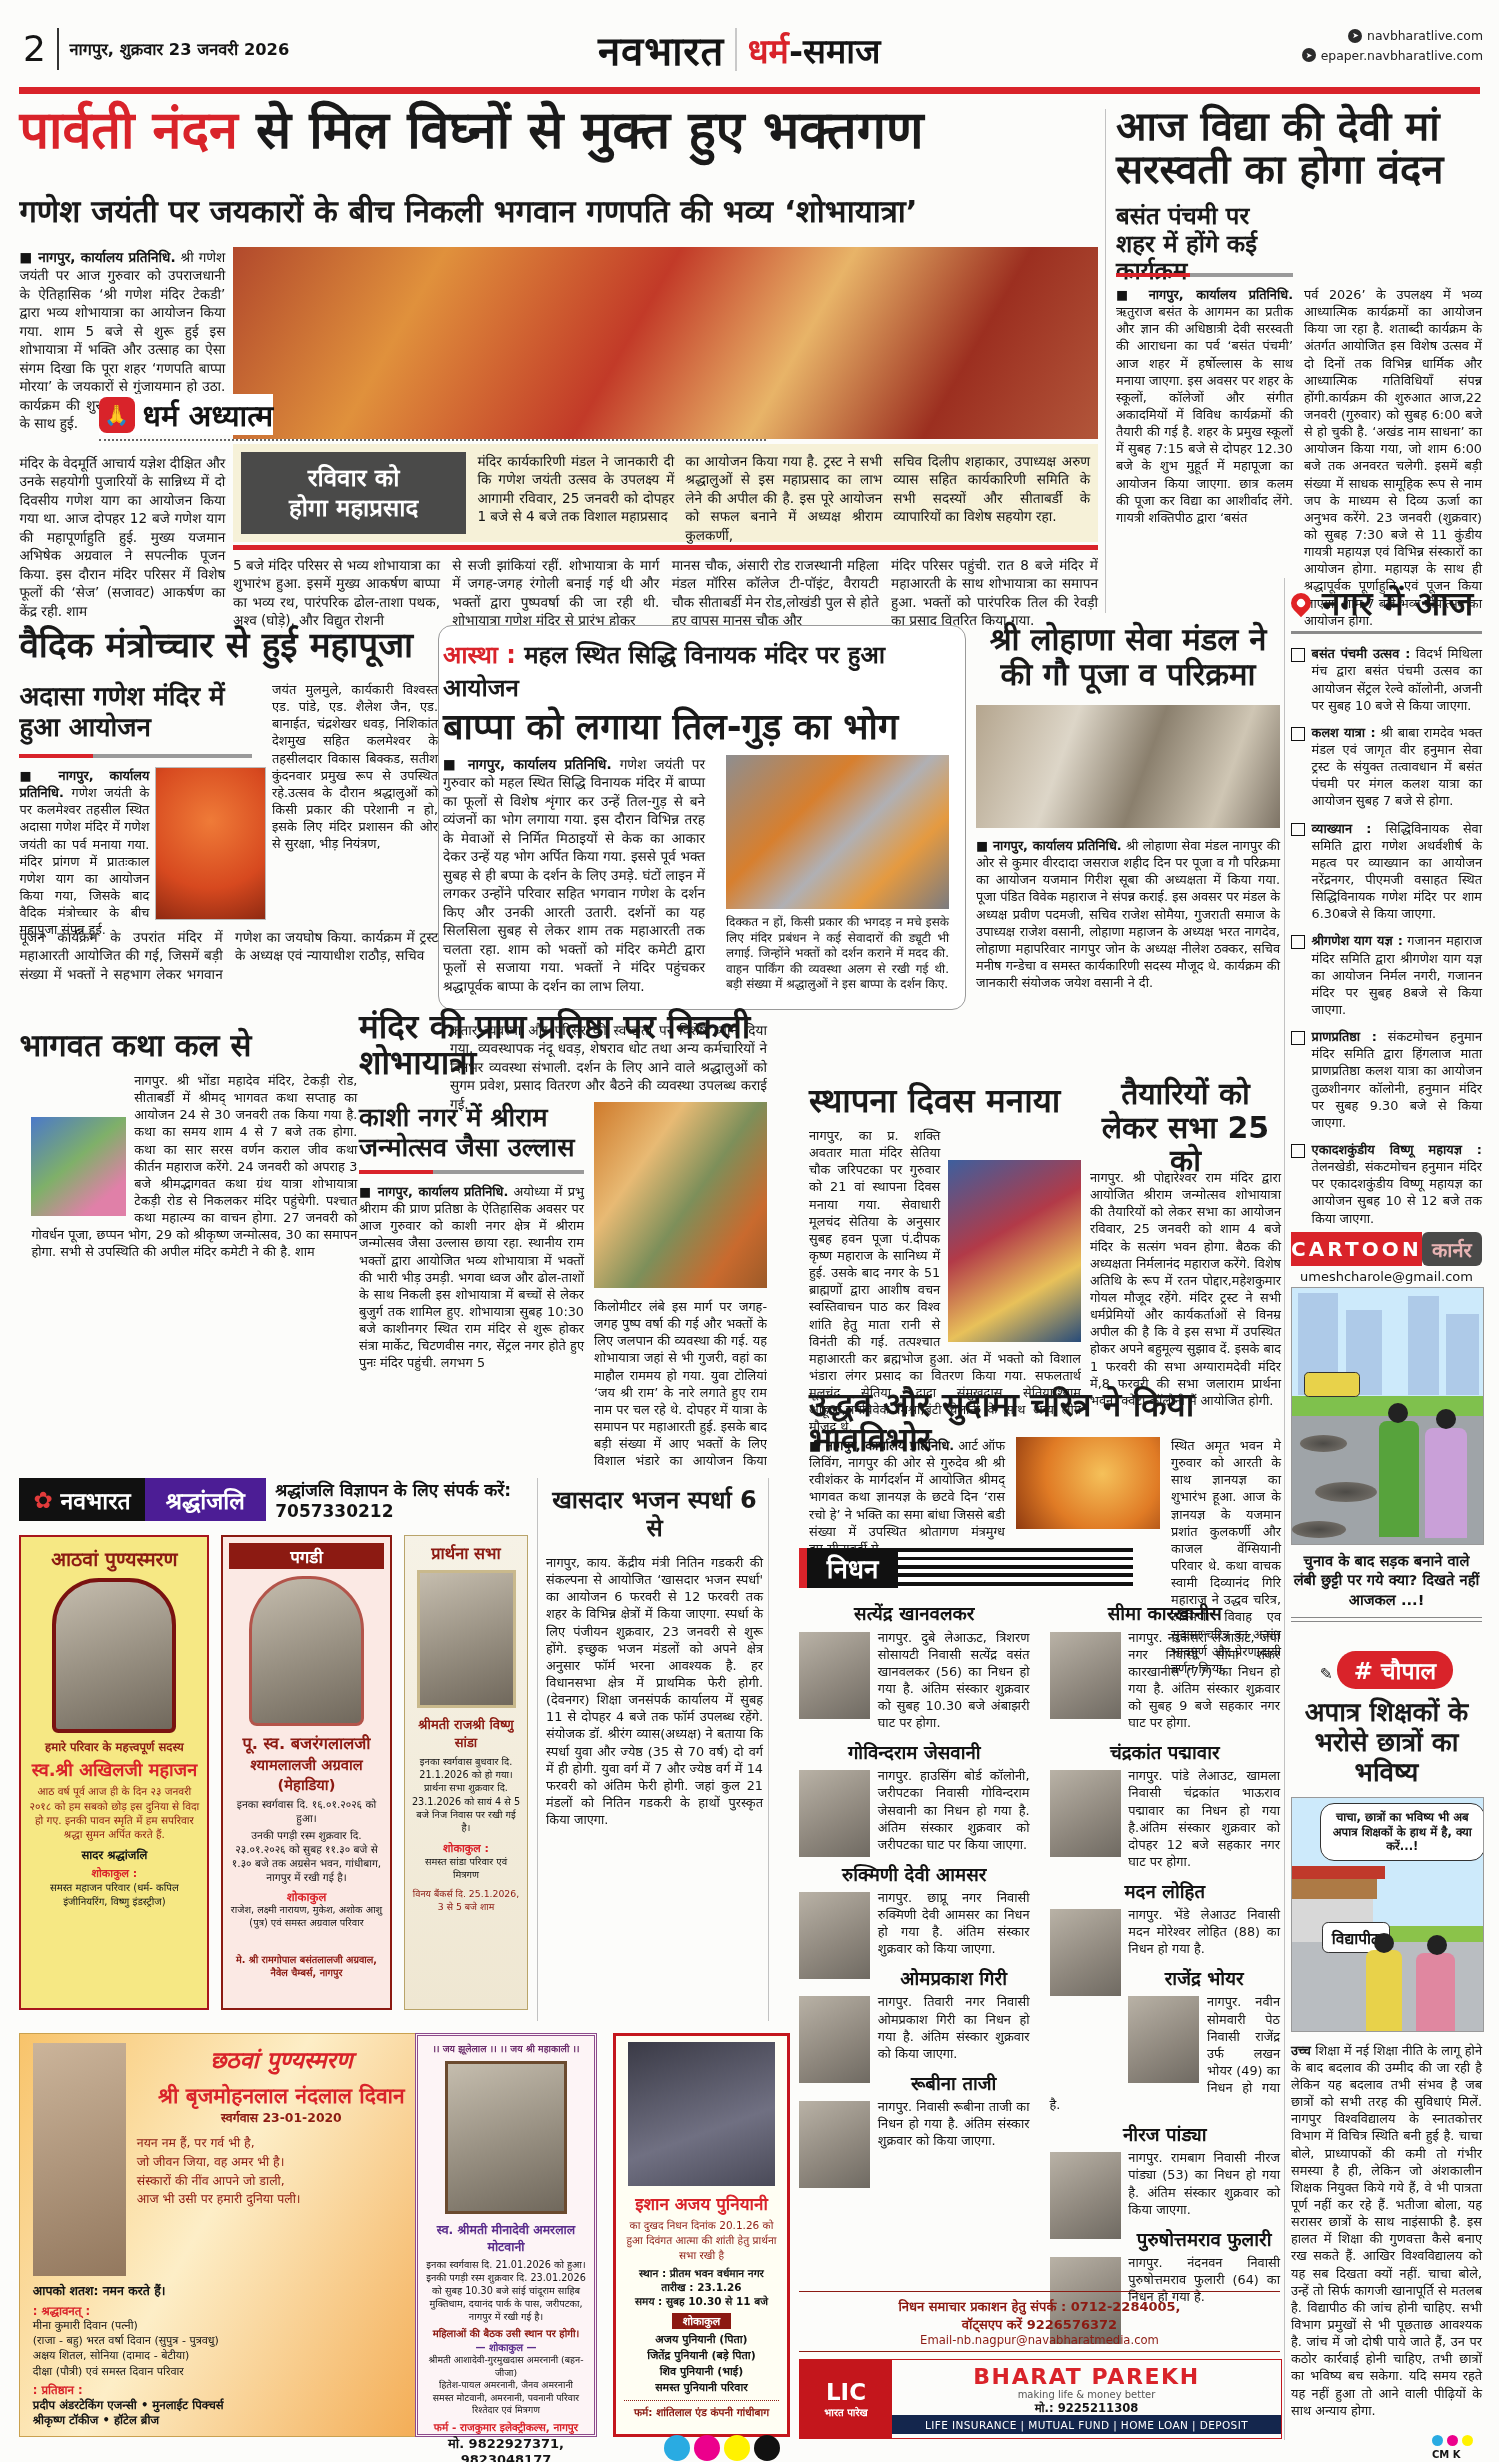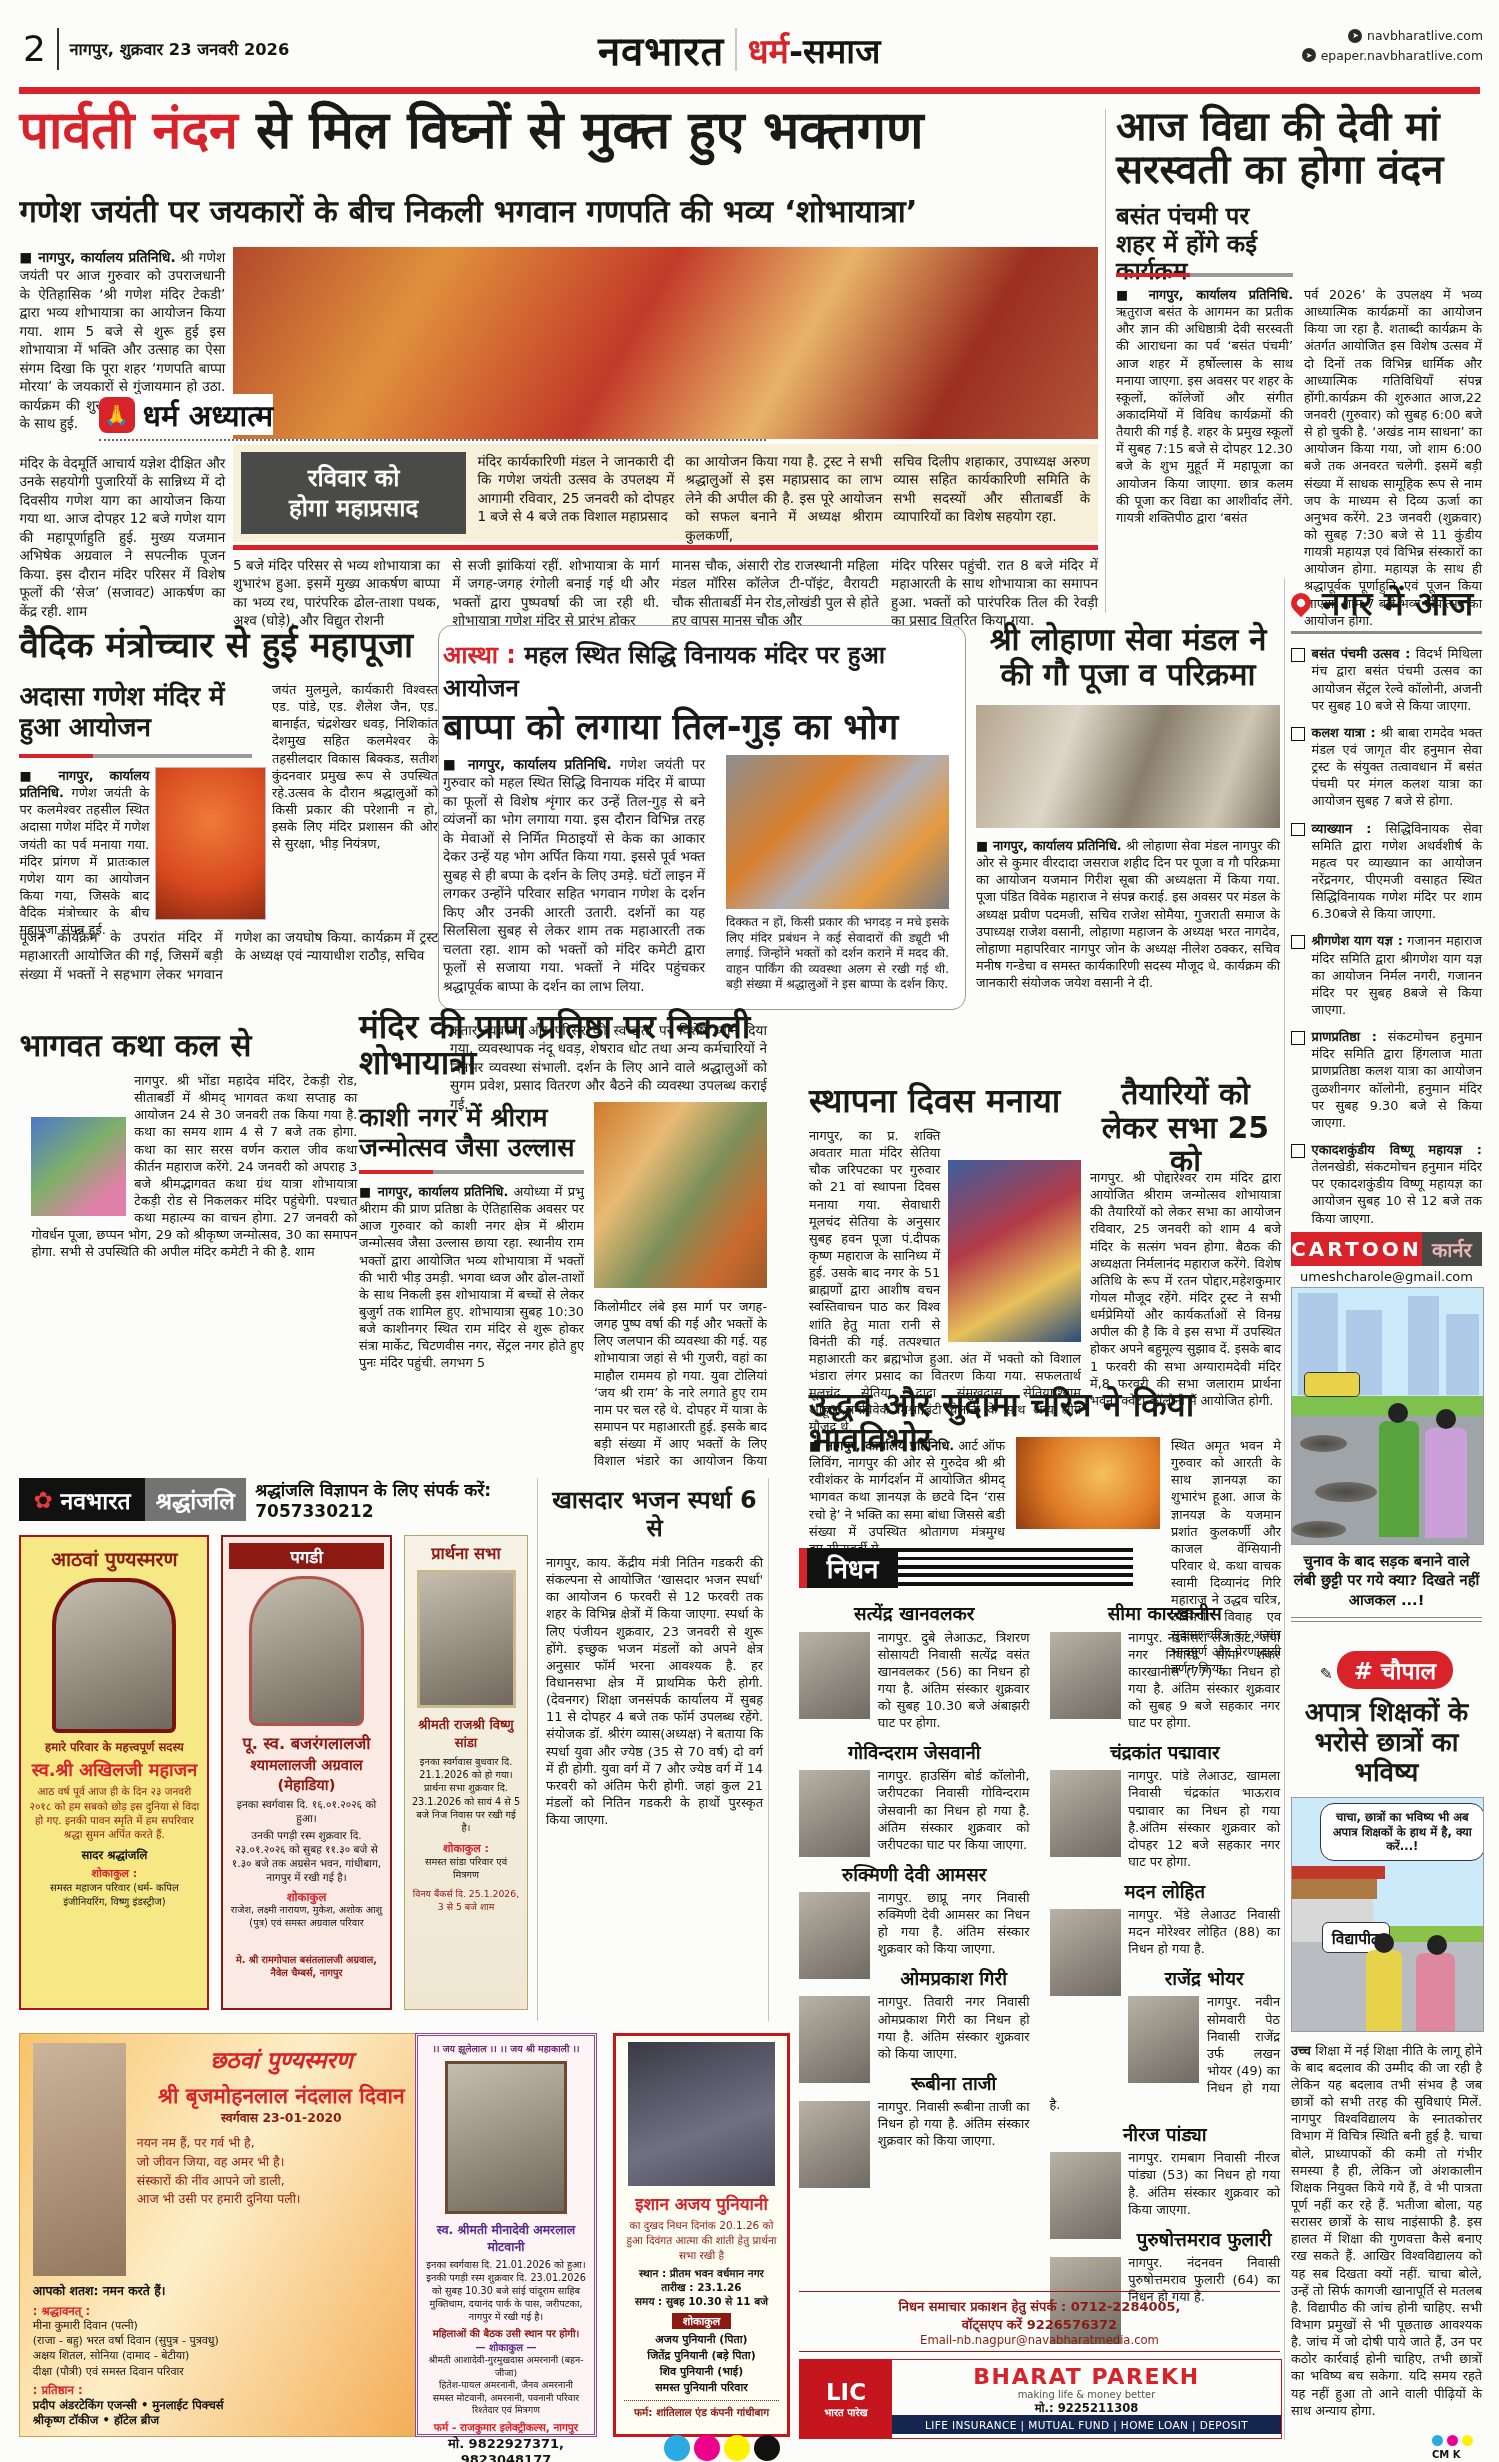--- a/index.html
+++ b/index.html
@@ -244,21 +244,21 @@
   <div class="vr" style="left:537px;top:1478px;height:543px;"></div>
   <div class="vr" style="left:768px;top:1478px;height:543px;"></div>
   <div class="abs hl center" style="left:546px;top:1487px;width:217px;font-size:24px;line-height:1.15;">खासदार भजन स्पर्धा 6 से</div>
   <div class="abs bts j" style="left:546px;top:1554px;width:217px;">नागपुर, काय. केंद्रीय मंत्री नितिन गडकरी की संकल्पना से आयोजित ‘खासदार भजन स्पर्धा' का आयोजन 6 फरवरी से 12 फरवरी तक शहर के विभिन्न क्षेत्रों में किया जाएगा. स्पर्धा के लिए पंजीयन शुक्रवार, 23 जनवरी से शुरू होंगे. इच्छुक भजन मंडलों को अपने क्षेत्र अनुसार फॉर्म भरना आवश्यक है. हर विधानसभा क्षेत्र में प्राथमिक फेरी होगी. (देवनगर) शिक्षा जनसंपर्क कार्यालय में सुबह 11 से दोपहर 4 बजे तक फॉर्म उपलब्ध रहेंगे. संयोजक डॉ. श्रीरंग व्यास(अध्यक्ष) ने बताया कि स्पर्धा युवा और ज्येष्ठ (35 से 70 वर्ष) दो वर्ग में ही होगी. युवा वर्ग में 7 और ज्येष्ठ वर्ग में 14 फरवरी को अंतिम फेरी होगी. जहां कुल 21 मंडलों को नितिन गडकरी के हाथों पुरस्कृत किया जाएगा.</div>
 
   <div class="abs" style="left:19.4px;top:1478px;width:508px;height:43px;display:flex;align-items:stretch;">
     <div style="background:#111;color:#fff;display:flex;align-items:center;gap:7.8px;padding:0 14px;">
       <span style="color:#e23b3b;font-size:23px;">✿</span>
       <span style="font-size:23px;font-weight:800;">नवभारत</span>
     </div>
-    <div style="background:#737373;color:#fff;display:flex;align-items:center;padding:0 11px;font-size:23px;font-weight:800;">श्रद्धांजलि</div>
+    <div style="background:#4c1d95;color:#fff;display:flex;align-items:center;padding:0 21px;font-size:23px;font-weight:800;">श्रद्धांजलि</div>
     <div style="display:flex;align-items:center;padding:0 9.3px;font-size:17px;font-weight:bold;">श्रद्धांजलि विज्ञापन के लिए संपर्क करें: 7057330212</div>
   </div>
 
   <div class="abs card" style="left:19.4px;top:1535px;width:190px;height:475px;background:#f6e884;border:2.3px solid #a8161c;padding:7.8px;box-sizing:border-box;">
     <div class="tagbar maroon" style="font-size:19.4px;">आठवां पुण्यस्मरण</div>
     <div class="pframe" style="width:116px;height:147px;border:4.7px solid #7a1210;border-radius:47px 47px 6.2px 6.2px;"></div>
     <div class="center maroon" style="font-size:11.6px;font-weight:bold;">हमारे परिवार के महत्त्वपूर्ण सदस्य</div>
     <div class="center red" style="font-size:18px;font-weight:800;margin:3.1px 0;">स्व.श्री अखिलजी महाजन</div>
     <div class="center maroon" style="font-size:10.5px;line-height:1.35;">आठ वर्ष पूर्व आज ही के दिन २३ जनवरी २०१८ को हम सबको छोड़ इस दुनिया से विदा हो गए. इनकी पावन स्मृति में हम सपरिवार श्रद्धा सुमन अर्पित करते हैं.</div>
     <div class="center bold" style="font-size:11.6px;margin-top:6.2px;">सादर श्रद्धांजलि</div>
@@ -423,21 +423,21 @@
         <div>जितेंद्र पुनियानी (बड़े पिता)</div>
         <div>शिव पुनियानी (भाई)</div>
         <div>समस्त पुनियानी परिवार</div>
     </div>
     <div class="center maroon bold" style="font-size:10.5px;margin-top:4.7px;border-top:0.8px dotted #8c1a12;padding-top:3.1px;">फर्म: शांतिलाल एंड कंपनी गांधीबाग</div>
   </div>
 
   <div class="abs" style="left:1291px;top:1232px;width:191px;">
     <div style="display:flex;height:34px;">
       <div style="flex:1.3;background:#d9232a;color:#fff;font-size:20px;font-weight:bold;letter-spacing:3.1px;display:flex;align-items:center;justify-content:center;">CARTOON</div>
-      <div style="flex:1;background:#4a4a49;color:#e8b4b4;font-size:20px;font-weight:bold;display:flex;align-items:center;justify-content:center;">कार्नर</div>
+      <div style="flex:1;background:#4a4a49;color:#e8b4b4;font-size:20px;font-weight:bold;display:flex;align-items:center;justify-content:center;border-radius:6px;">कार्नर</div>
     </div>
     <div class="center" style="font-size:13px;margin:3.1px 0;">umeshcharole@gmail.com</div>
     <div class="scene1" style="width:191px;height:256px;">
       <div class="bld" style="left:6.2px;top:4.7px;width:40px;height:102px;"></div>
       <div class="bld" style="left:54px;top:22px;width:36px;height:85px;"></div>
       <div class="bld" style="left:116px;top:7.8px;width:31px;height:99px;"></div>
       <div class="bld" style="left:154px;top:26px;width:33px;height:81px;"></div>
       <div class="roller" style="left:12.4px;top:84px;width:54px;height:23px;border-radius:4.7px;"></div>
       <div class="hole" style="left:7.8px;top:147px;width:47px;height:17px;"></div>
       <div class="hole" style="left:23px;top:194px;width:62px;height:20px;"></div>

